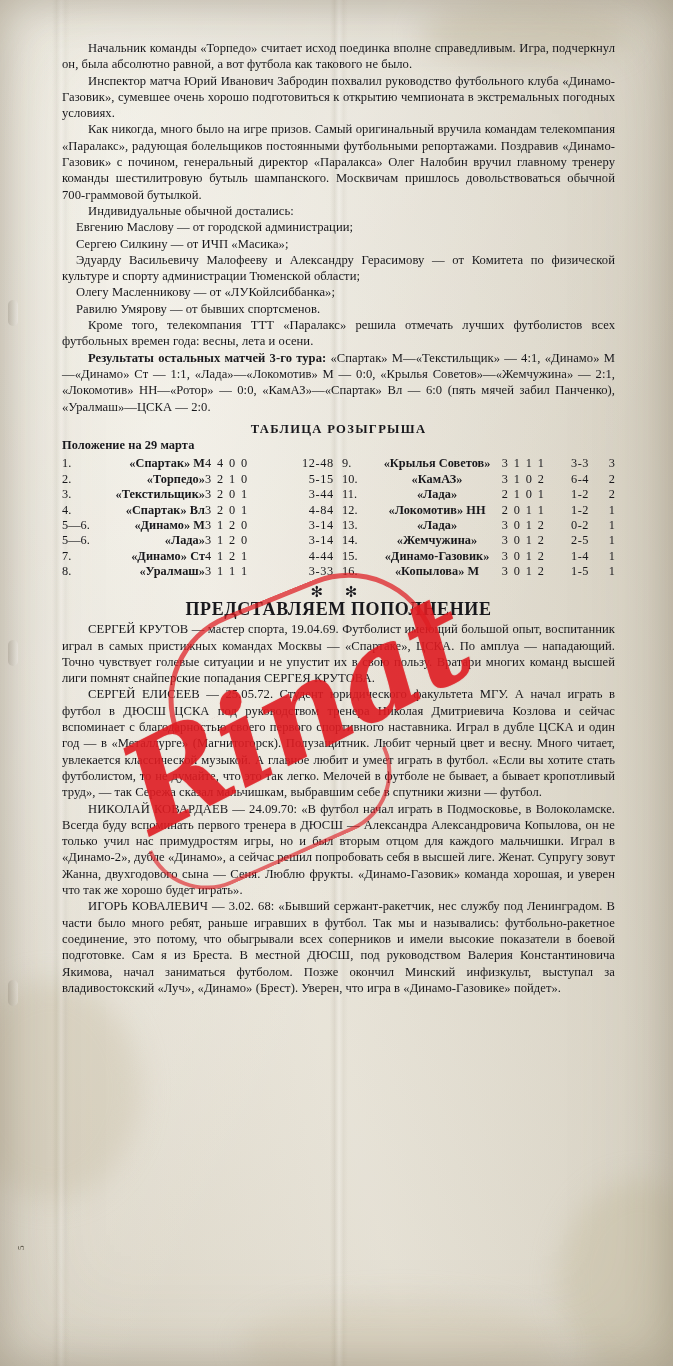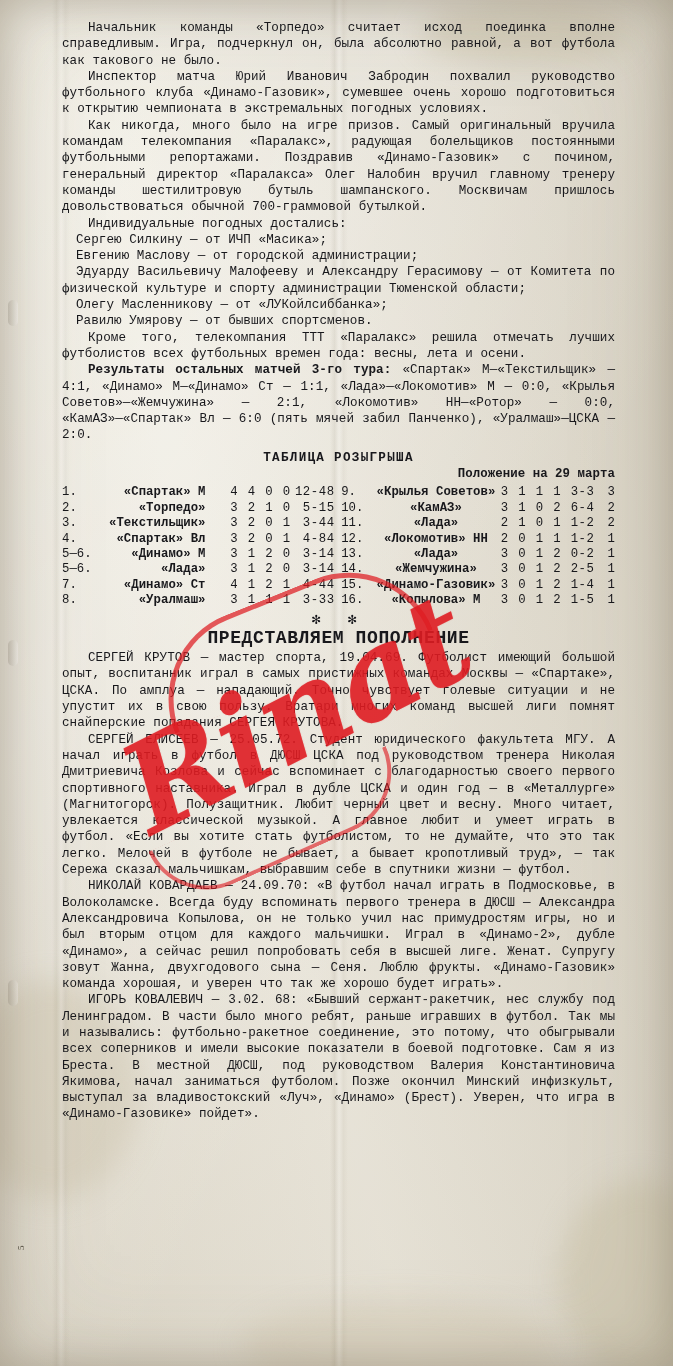--- a/index.html
+++ b/index.html
@@ -26,51 +26,50 @@
     box-shadow:inset 0 0 44px rgba(120,108,86,0.40), inset 0 0 110px rgba(140,128,104,0.18);
     pointer-events:none;
   }
   .crease{
     position:absolute;top:0;bottom:0;width:18px;
     background:linear-gradient(90deg, rgba(120,110,90,0.0), rgba(120,110,90,0.18), rgba(255,255,255,0.35), rgba(120,110,90,0.10), rgba(120,110,90,0.0));
     pointer-events:none;
   }
   .text-col{
     position:absolute;
-    left:62px; top:20px; width:553px;
+    left:62px; top:40px; width:553px;
     color:#18181c;
     font-size:12.6px;
     line-height:16.3px;
     text-align:justify;
     text-justify:inter-word;
     letter-spacing:0.05px;
-    font-family:Liberation Mono, monospace;
   }
   p{margin:0;}
   p.ind{text-indent:26px;}
   p.ind2{text-indent:14px;}
   .b{font-weight:bold;}
-  .center{text-align:right;text-indent:0;}
+  .center{text-align:left;text-indent:0;}
   .bold-head{font-weight:bold;text-align:center;letter-spacing:1.3px;}
   .sec-title{font-weight:bold;text-align:center;letter-spacing:0.6px;font-size:18px;}
   .stars{
     text-align:center;letter-spacing:9px;font-size:15px;margin-top:4px;margin-bottom:1px;color:#15151a;
   }
   
   .standings{
     width:553px;
     margin-top:3px;
     font-size:12.3px;
     line-height:15.4px;
   }
   .standings table{border-collapse:collapse;width:100%;}
   .standings td{padding:0;vertical-align:top;white-space:nowrap;}
   .c-pos{width:26px;text-align:left;}
   .c-team{width:118px;text-align:right;}
-  .c-nums{width:92px;text-align:right;letter-spacing:1.4px;}
+  .c-nums{width:92px;text-align:left;letter-spacing:1.4px;}
   .c-gd{width:36px;text-align:right;letter-spacing:0.6px;}
   .c-pos2{width:32px;text-align:left;}
   .c-team2{width:132px;text-align:center;}
   .c-nums2{width:72px;text-align:left;letter-spacing:1.4px;}
   .c-gd2{width:40px;text-align:left;letter-spacing:0.6px;}
   .teamq{font-weight:bold;}
   
   .stamp{
     position:absolute;
     left:112px; top:600px;
@@ -135,23 +134,23 @@
     <div class="hole" style="top:640px;"></div>
     <div class="hole" style="top:980px;"></div>
   </div>
   <div class="tiny-mark" style="top:1250px;">5</div>
 
   <div class="text-col">
 
     <p class="ind">Начальник команды «Торпедо» считает исход поединка вполне справедливым. Игра, подчеркнул он, была абсолютно равной, а вот футбола как такового не было.</p>
     <p class="ind">Инспектор матча Юрий Иванович Забродин похвалил руководство футбольного клуба «Динамо-Газовик», сумевшее очень хорошо подготовиться к открытию чемпионата в экстремальных погодных условиях.</p>
     <p class="ind">Как никогда, много было на игре призов. Самый оригинальный вручила командам телекомпания «Паралакс», радующая болельщиков постоянными футбольными репортажами. Поздравив «Динамо-Газовик» с почином, генеральный директор «Паралакса» Олег Налобин вручил главному тренеру команды шестилитровую бутыль шампанского. Москвичам пришлось довольствоваться обычной 700-граммовой бутылкой.</p>
-    <p class="ind">Индивидуальные погодных достались:</p>
+    <p class="ind">Индивидуальные обычной достались:</p>
+    <p class="ind2">Евгению Маслову — от городской администрации;</p>
     <p class="ind2">Сергею Силкину — от ИЧП «Масика»;</p>
-    <p class="ind2">Евгению Маслову — от городской администрации;</p>
     <p class="ind2">Эдуарду Васильевичу Малофееву и Александру Герасимову — от Комитета по физической культуре и спорту администрации Тюменской области;</p>
     <p class="ind2">Олегу Масленникову — от «ЛУКойлсиббанка»;</p>
     <p class="ind2">Равилю Умярову — от бывших спортсменов.</p>
     <p class="ind">Кроме того, телекомпания ТТТ «Паралакс» решила отмечать лучших футболистов всех футбольных времен года: весны, лета и осени.</p>
 
     <p class="ind"><span class="b">Результаты остальных матчей 3-го тура:</span> <span>«Спартак» М—«Текстильщик» — 4:1, «Динамо» М—«Динамо» Ст — 1:1, «Лада»—«Локомотив» М — 0:0, «Крылья Советов»—«Жемчужина» — 2:1, «Локомотив» НН—«Ротор» — 0:0, «КамАЗ»—«Спартак» Вл — 6:0 (пять мячей забил Панченко), «Уралмаш»—ЦСКА — 2:0.</span></p>
 
     <p class="bold-head" style="margin-top:6px;">ТАБЛИЦА РОЗЫГРЫША</p>
     <p class="center b" style="font-size:12.4px;">Положение на 29 марта</p>
 

